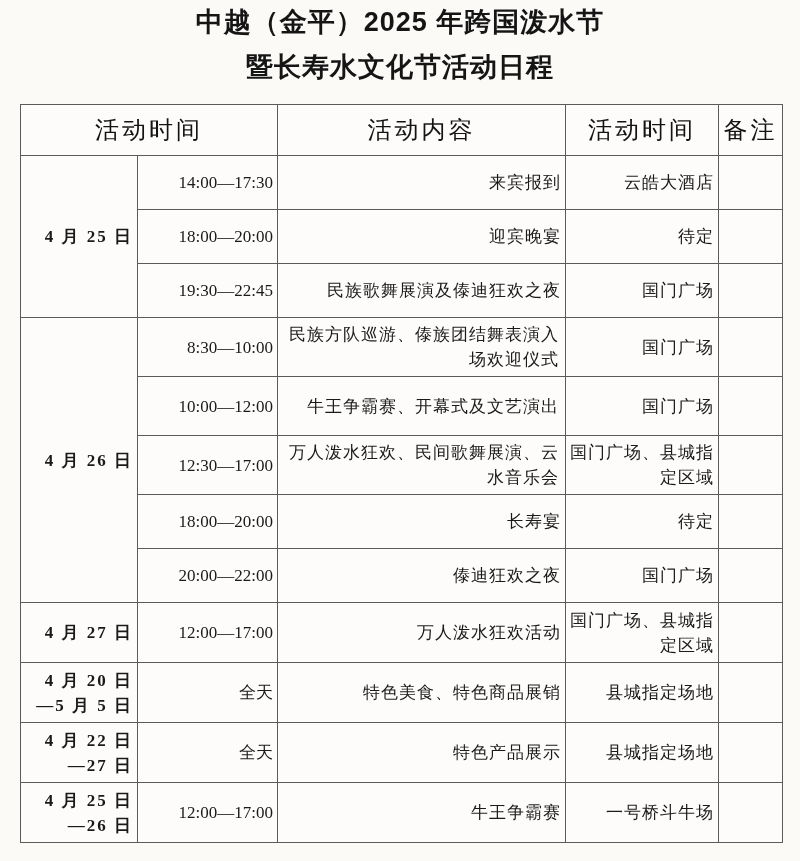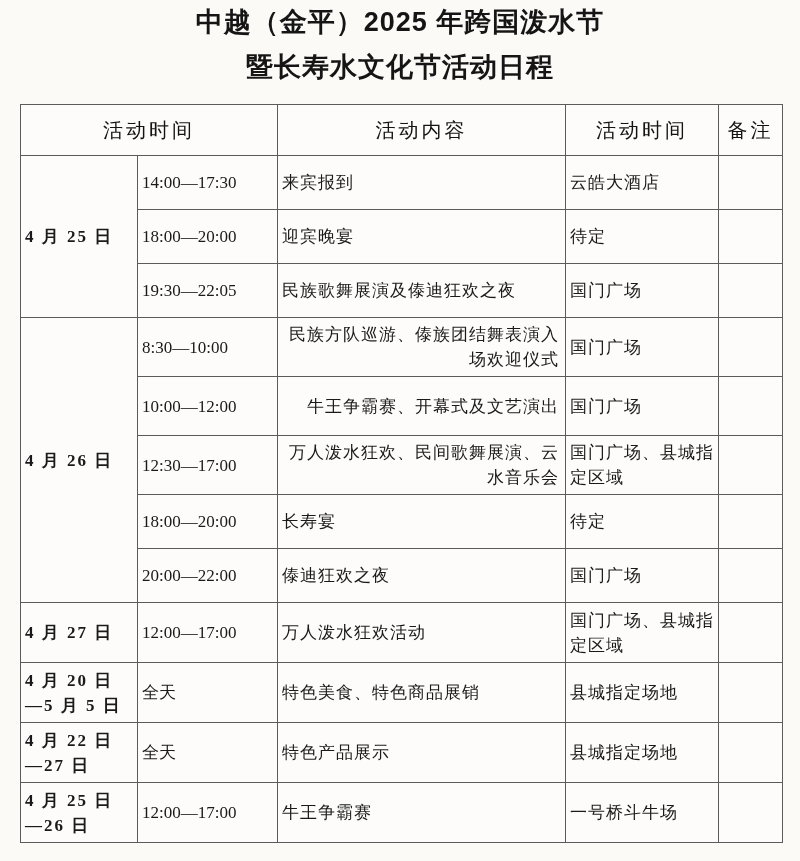--- a/index.html
+++ b/index.html
@@ -58,32 +58,32 @@
 
   .col-date   { width: 117px; }
   .col-time   { width: 140px; }
   .col-cont   { width: 288px; }
   .col-place  { width: 153px; }
   .col-note   { width: 64px; }
 
   th.hdr {
     font-family: "Liberation Sans", "DejaVu Sans", sans-serif;
     font-weight: normal;
-    font-size: 20px;
+    font-size: 24px;
     letter-spacing: 3px;
     height: 50px;
     text-align: center;
     color: #131313;
   }
 
   td.cell {
     font-family: "Liberation Serif", "DejaVu Serif", serif;
     font-size: 17px;
     color: #1a1a1a;
-    text-align: left;
+    text-align: right;
     letter-spacing: 1px;
   }
   td.cell .inner {
     padding: 4px 4px;
     line-height: 25px;
   }
   td.date .inner   { letter-spacing: 2px; white-space: nowrap; font-weight: bold; }
   td.time .inner   { letter-spacing: 0px; white-space: nowrap; font-size: 17px; }
   td.content-left  { text-align: left; }
   td.content-left .inner { padding-left: 9px; padding-right: 6px; letter-spacing: 1px; }
@@ -152,21 +152,21 @@
             </td>
             <td class="cell place">
               <div class="inner">待定</div>
             </td>
             <td class="cell note">
               <div class="inner"></div>
             </td>
           </tr>
           <tr class="r-single">
             <td class="cell time">
-              <div class="inner">19:30—22:05</div>
+              <div class="inner">19:30—22:45</div>
             </td>
             <td class="cell">
               <div class="inner">民族歌舞展演及傣迪狂欢之夜</div>
             </td>
             <td class="cell place">
               <div class="inner">国门广场</div>
             </td>
             <td class="cell note">
               <div class="inner"></div>
             </td>

